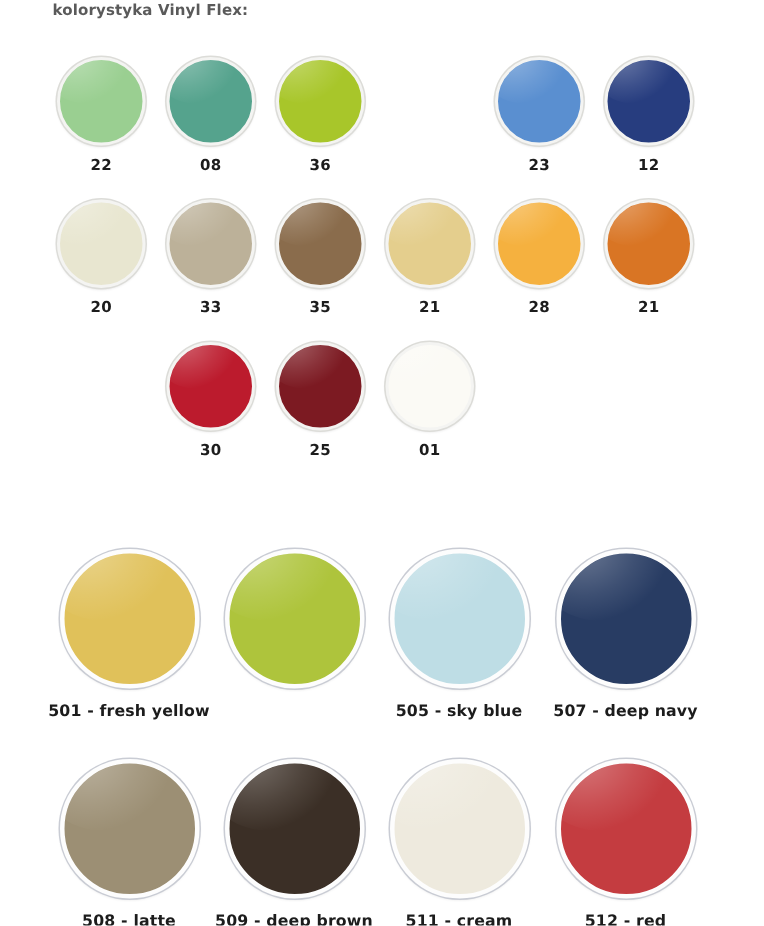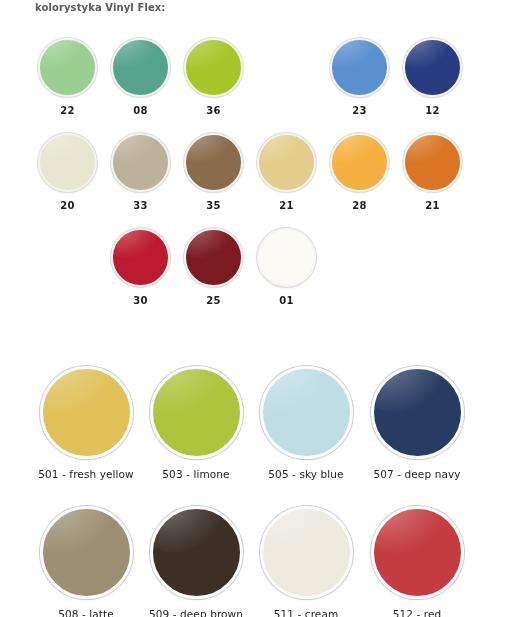--- a/index.html
+++ b/index.html
@@ -86,21 +86,21 @@
     border-radius: 50%;
     box-sizing: border-box;
     border: 3px solid #fdfdfd;
     box-shadow: 0 0 0 1px #c9ccd4, 0 1px 2px rgba(0,0,0,0.10);
     position: relative;
     overflow: hidden;
   }
   .longlife .swatch-label {
     margin-top: 9px;
     font-size: 10.5px;
-    font-weight: normal;
+    font-weight: bold;
     color: #1c1c1c;
     letter-spacing: 0.1px;
     white-space: nowrap;
   }
 
   
   .swatch-disc::after {
     content: "";
     position: absolute;
     left: -18%;
@@ -194,21 +194,20 @@
 
   <div class="swatch-grid longlife" id="grid-longlife">
 
     <div class="swatch-row">
       <div class="swatch-cell" style="left:31px">
         <div class="swatch-disc" style="background-color: rgb(224, 193, 90);"></div>
         <div class="swatch-label" style="color: rgb(28, 28, 28);">501 - fresh yellow</div>
       </div>
       <div class="swatch-cell" style="left:141px">
         <div class="swatch-disc" style="background-color: rgb(174, 196, 60);"></div>
-        <div class="swatch-label" style="color: rgb(28, 28, 28);">503 - limone</div>
       </div>
       <div class="swatch-cell" style="left:251px">
         <div class="swatch-disc" style="background-color: rgb(190, 221, 229);"></div>
         <div class="swatch-label" style="color: rgb(28, 28, 28);">505 - sky blue</div>
       </div>
       <div class="swatch-cell" style="left:362px">
         <div class="swatch-disc" style="background-color: rgb(40, 60, 99);"></div>
         <div class="swatch-label" style="color: rgb(28, 28, 28);">507 - deep navy</div>
       </div>
     </div>

